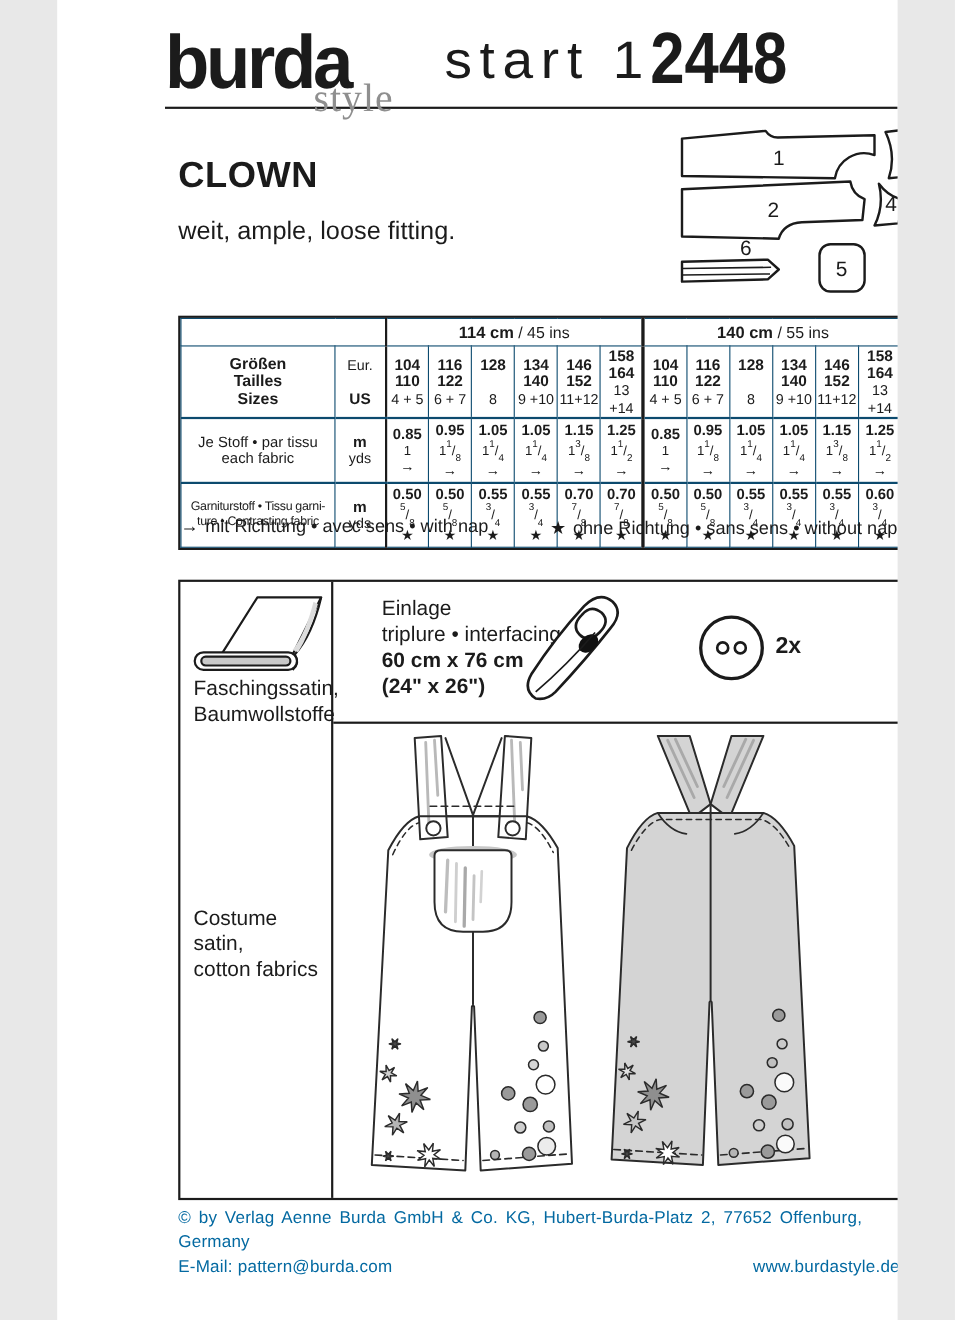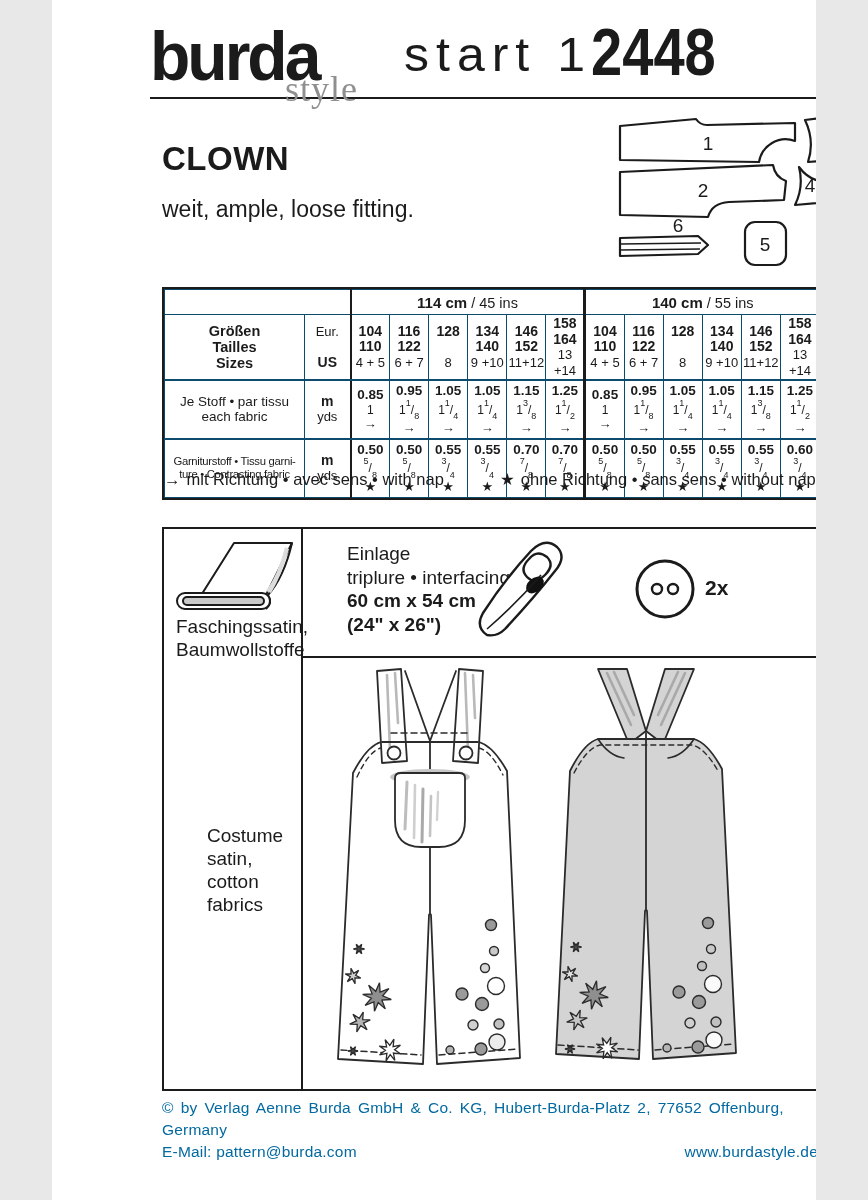--- a/index.html
+++ b/index.html
@@ -52,21 +52,21 @@
   
   .legend-nap    { position:absolute; left:112px; top:470px; font-size:16.5px; }
   .legend-no-nap { position:absolute; left:448px; top:470px; font-size:16.5px; }
   .legend-sym { font-weight:bold; margin-right:6px; }
   
   .materials-box { position:absolute; left:110px; top:527px; width:653px; height:560px;
                    border:2.5px solid #1b1b1b; }
   .materials-left { position:absolute; left:0; top:0; width:137px; height:100%;
                     border-right:2px solid #1b1b1b; }
   .fabric-block { position:absolute; left:12px; font-size:19px; line-height:23px; }
-  .fb1 { top:86px; } .fb2 { top:180px; } .fb3 { top:295px;margin-left:31px; }
+  .fb1 { top:86px; } .fb2 { top:180px; } .fb3 { top:295px; }
   .interfacing-area { position:absolute; left:139px; top:0; right:0; height:127px;
                       border-bottom:2px solid #1b1b1b; }
   .interfacing-text { position:absolute; left:44px; top:13px; font-size:19px; line-height:23.5px; }
   .interfacing-text .b { font-weight:bold; }
   .iron-svg   { position:absolute; left:168px; top:8px; }
   .button-svg { position:absolute; left:330px; top:28px; }
   .button-count { position:absolute; left:402px; top:47px; font-size:21px; font-weight:bold; }
   .front-svg { position:absolute; left:155px; top:134px; }
   .back-svg  { position:absolute; left:370px; top:130px; }
   
@@ -363,21 +363,21 @@
       <div class="fabric-block fb3">
         <div>Costume satin,</div>
         <div>cotton fabrics</div>
       </div>
     </div>
 
     <div class="interfacing-area">
       <div class="interfacing-text">
         <div>Einlage</div>
         <div>triplure • interfacing</div>
-        <div class="b">60 cm x 54 cm</div>
+        <div class="b">60 cm x 76 cm</div>
         <div class="b">(24" x 26")</div>
       </div>
       <svg class="iron-svg" width="96" height="112" viewBox="0 0 96 112">
         <g stroke="#1b1b1b" stroke-width="2.4" fill="#fff" stroke-linejoin="round">
           <path d="M16 98 Q4 90 12 76 Q34 42 60 14 Q74 0 86 10 Q96 20 84 34 Q62 62 34 92 Q26 100 16 98 Z"></path>
           <path d="M58 22 Q66 12 76 20 Q84 28 74 38 Q64 48 56 40 Q48 32 58 22 Z"></path>
           <ellipse cx="64" cy="48" rx="10" ry="7" transform="rotate(-40 64 48)" fill="#111" stroke="none"></ellipse>
           <path d="M16 92 Q44 68 70 38" fill="none" stroke-width="1.6"></path>
         </g>
       </svg>

